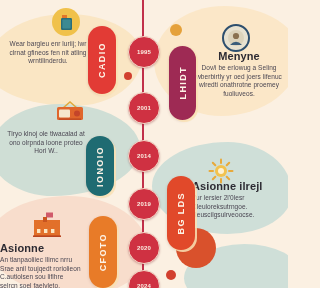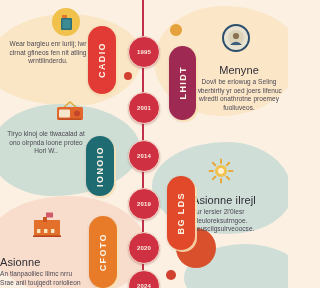--- a/index.html
+++ b/index.html
@@ -40,21 +40,21 @@
     filter:blur(.35px);
   }
   .dot{position:absolute;border-radius:50%;z-index:4;}
   .dot-a{left:124px;top:72px;width:8px;height:8px;background:#d2402f;}
   .dot-b{left:170px;top:24px;width:12px;height:12px;background:#e5a13a;}
   .dot-c{left:166px;top:270px;width:10px;height:10px;background:#d2402f;}
 
   
   .block{position:absolute;z-index:6;}
   .heading{
-    font-size:11px;font-weight:normal;color:#2d2b33;margin:16px 0 2px 0;
+    font-size:11px;font-weight:bold;color:#2d2b33;margin:2px 0 2px 0;
     filter:blur(.3px);letter-spacing:.1px;
   }
   .para{
     font-size:6.5px;line-height:8.6px;color:#4a4652;margin:0;
     filter:blur(.35px);letter-spacing:.05px;
   }
   .centered{text-align:center;}
 
   
   .pill{

